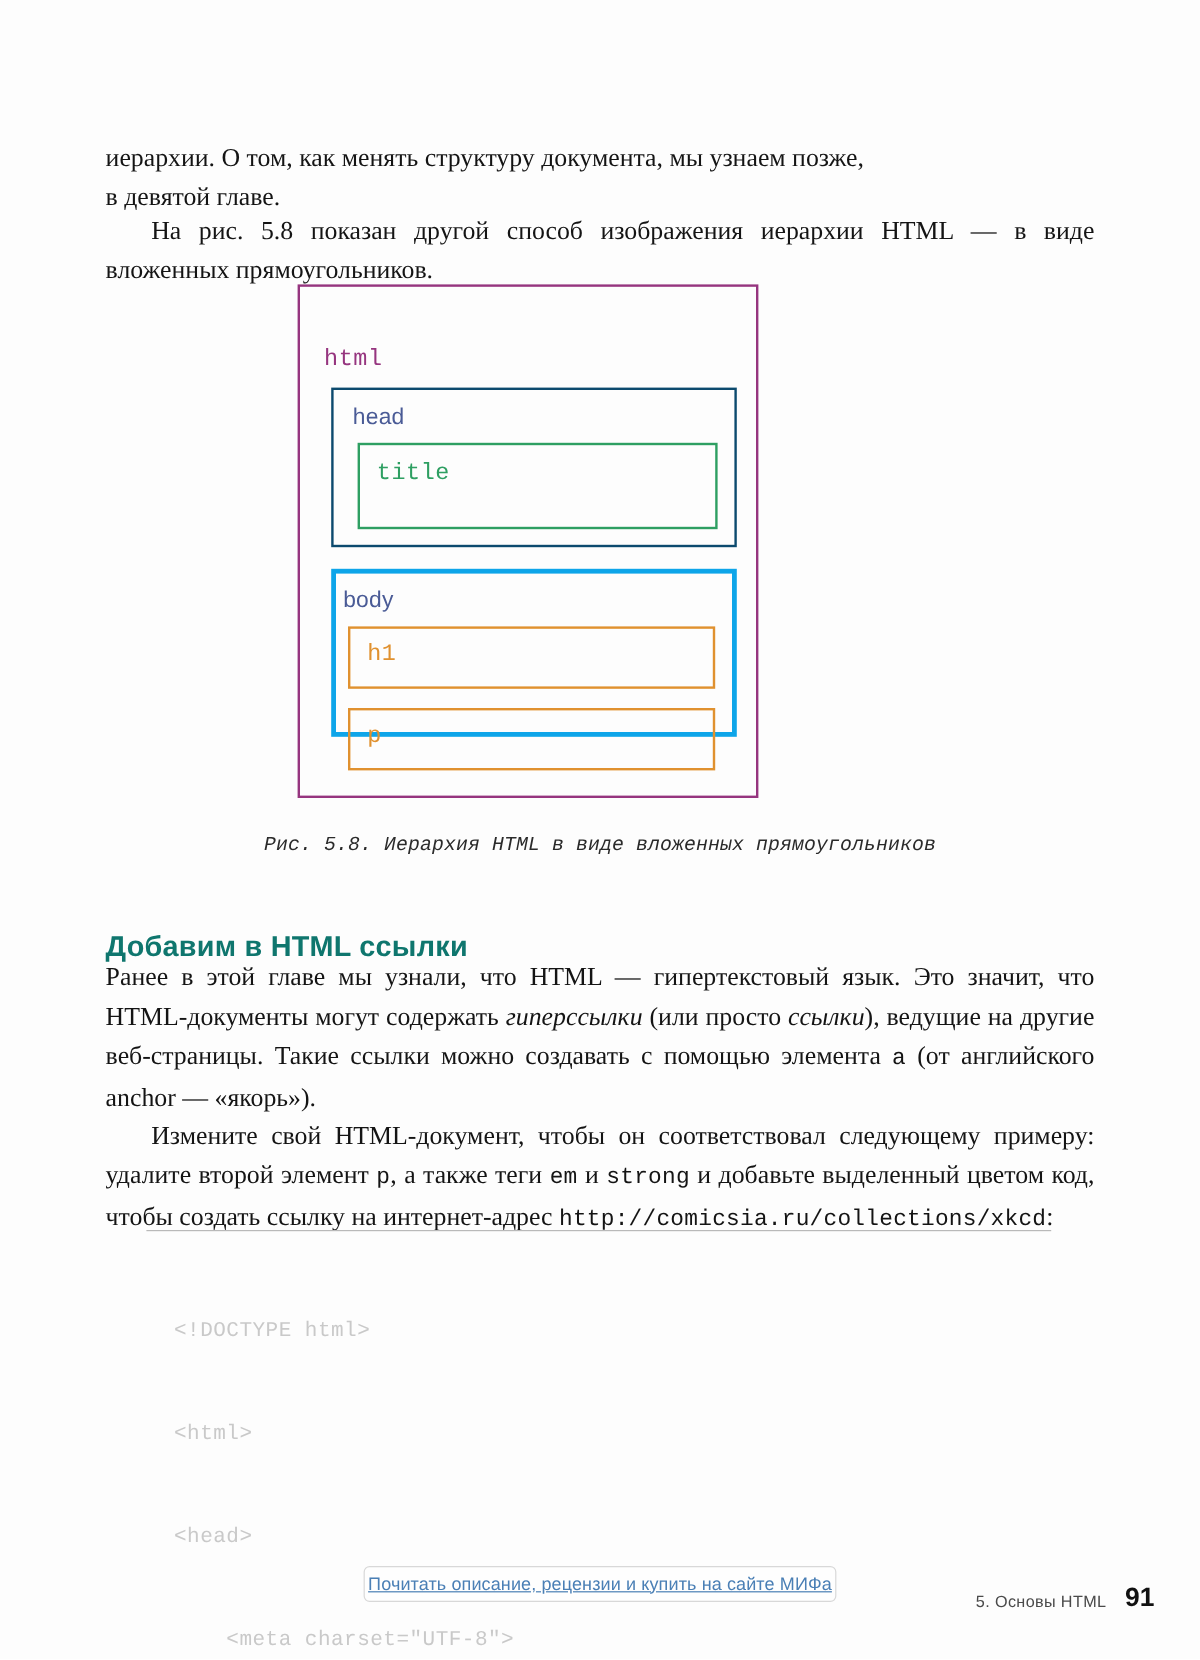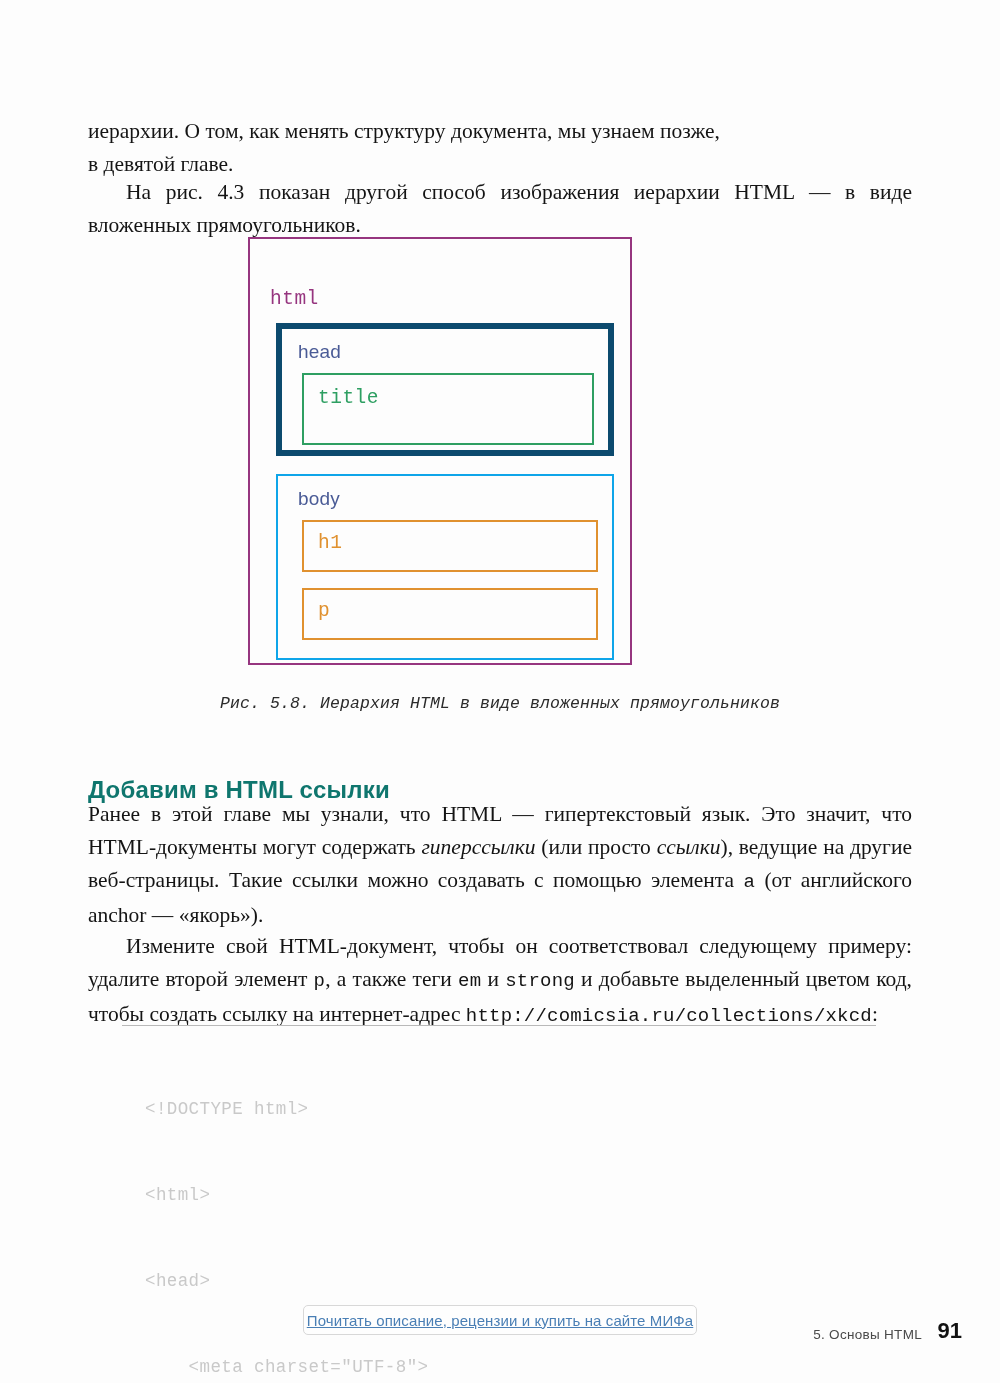--- a/index.html
+++ b/index.html
@@ -73,43 +73,43 @@
     width: 384px;
     height: 428px;
     border: 2px solid #96357f;
     padding: 17px 0 0 20px;
   }
   #box-html > .box-label { color: #96357f; margin-top: 32px; }
 
   #box-head {
     margin: 13px 16px 0 6px;
     height: 133px;
-    border: 6px solid #0c4a6e;
+    border: 2px solid #0c4a6e;
     padding: 12px 0 0 16px;
   }
   #box-head > .box-label {
     color: #4a5b96;
     font-family: "Liberation Sans", sans-serif;
     font-size: 19px;
     letter-spacing: 0.2px;
   }
 
   #box-title {
     margin: 10px 14px 0 4px;
     height: 72px;
     border: 2px solid #2e9f62;
     padding: 12px 0 0 14px;
   }
   #box-title > .box-label { color: #2e9f62; }
 
   #box-body {
     margin: 18px 16px 0 6px;
-    height: 186px;
-    border: 2px solid #0ea5e9;
-    padding: 12px 0 0 20px;
+    height: 140px;
+    border: 4px solid #0ea5e9;
+    padding: 12px 0 0 6px;
   }
   #box-body > .box-label {
     color: #4a5b96;
     font-family: "Liberation Sans", sans-serif;
     font-size: 19px;
     letter-spacing: 0.2px;
   }
 
   #box-h1, #box-p {
     margin: 10px 14px 0 4px;
@@ -221,21 +221,21 @@
 <body>
 
 <div class="page">
 
   <div class="text-col" id="para-top">
     <p class="para nojust"><span>иерархии. О том, как менять структуру документа, мы узнаем позже,</span></p>
     <p class="para nojust"><span>в девятой главе.</span></p>
   </div>
 
   <div class="text-col" id="para-fig">
-    <p class="para indent"><span>На рис. 4.3 показан другой способ изображения иерархии HTML — в виде вложенных прямоугольников.</span></p>
+    <p class="para indent"><span>На рис. 5.8 показан другой способ изображения иерархии HTML — в виде вложенных прямоугольников.</span></p>
   </div>
 
   <div id="figure-block">
     <div class="box" id="box-html">
       <span class="box-label">html</span>
 
       <div class="box" id="box-head">
         <span class="box-label">head</span>
         <div class="box" id="box-title">
           <span class="box-label">title</span>

